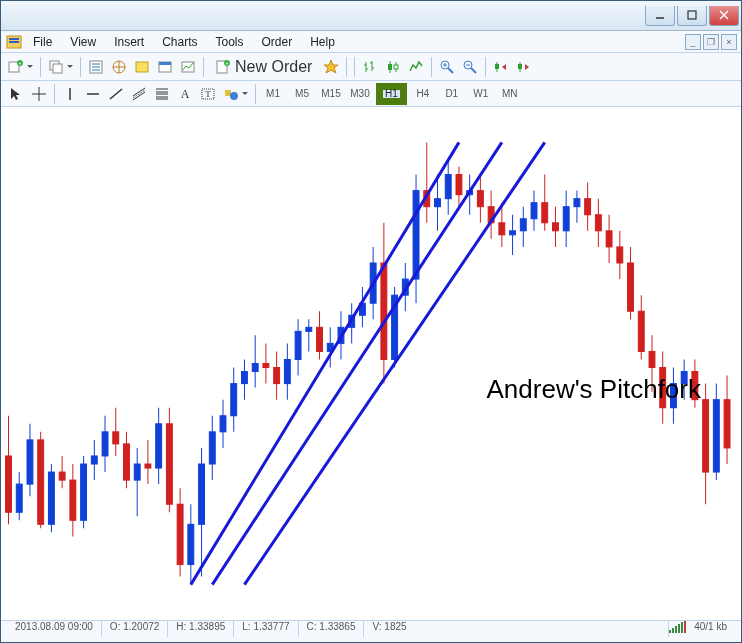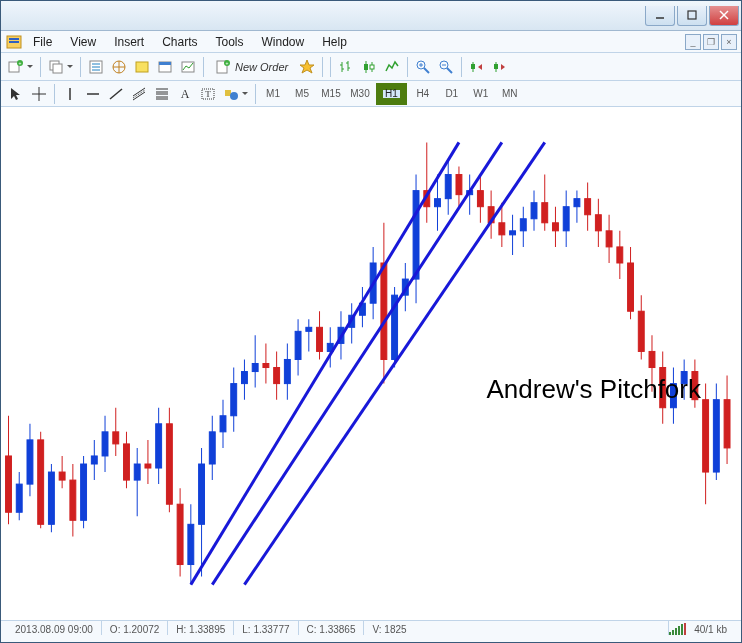--- a/index.html
+++ b/index.html
@@ -98,21 +98,21 @@
   height: 22px;
   min-width: 22px;
   padding: 0 2px;
   display: flex; align-items: center; justify-content: center;
   border: 1px solid transparent;
   cursor: pointer;
   position: relative;
 }
 .tbtn.active { border: 1px solid #7aa8d8; background: #d5e8f8; }
 .tbtn.text { padding: 0 6px; gap: 4px; }
-.tbtn.text span { font-size: 11px; color: #333; font-style: italic; }
+.tbtn.text span { font-size: 16px; color: #333; }
 .sep {
   width: 1px; height: 20px;
   background: #b0c8e0;
   margin: 0 3px;
 }
 .dropdown-arrow {
   width:0; height:0;
   border-left: 3px solid transparent;
   border-right: 3px solid transparent;
   border-top: 3px solid #555;
@@ -146,24 +146,24 @@
   font-weight: normal;
   color: #000;
   font-family: Tahoma, Arial, sans-serif;
 }
 
 .statusbar {
   height: 22px;
   background: #f5f9fd;
   border-top: 1px solid #c0d4e8;
   display: flex;
-  align-items: flex-end;
+  align-items: flex-start;
   font-size: 10px;
   color: #555;
-  padding: 7px 6px;
+  padding: 0 6px;
   gap: 0;
 }
 .status-cell { padding: 0 8px; }
 .status-sep { width: 1px; height: 16px; background: #c0d4e8; }
 .status-spacer { flex: 1; }
 .status-bars {
   display: flex; align-items: flex-end; gap: 1px; height: 12px;
 }
 .status-bars span { width: 2px; background: #3a8a3a; }
 
@@ -205,21 +205,21 @@
             <rect x="1" y="2" width="14" height="12" fill="#f8d060" stroke="#c09020"></rect>
             <rect x="3" y="4" width="10" height="2" fill="#3060c0"></rect>
             <rect x="3" y="7" width="10" height="2" fill="#3060c0"></rect>
           </svg>
       </div>
       <div class="menu-item">File</div>
       <div class="menu-item">View</div>
       <div class="menu-item">Insert</div>
       <div class="menu-item">Charts</div>
       <div class="menu-item">Tools</div>
-      <div class="menu-item">Window</div>
+      <div class="menu-item">Order</div>
       <div class="menu-item">Help</div>
     </div>
     <div class="menubar-right">
       <div class="child-btn">_</div>
       <div class="child-btn">❐</div>
       <div class="child-btn">×</div>
     </div>
   </div>
 
   <div class="toolbar">

